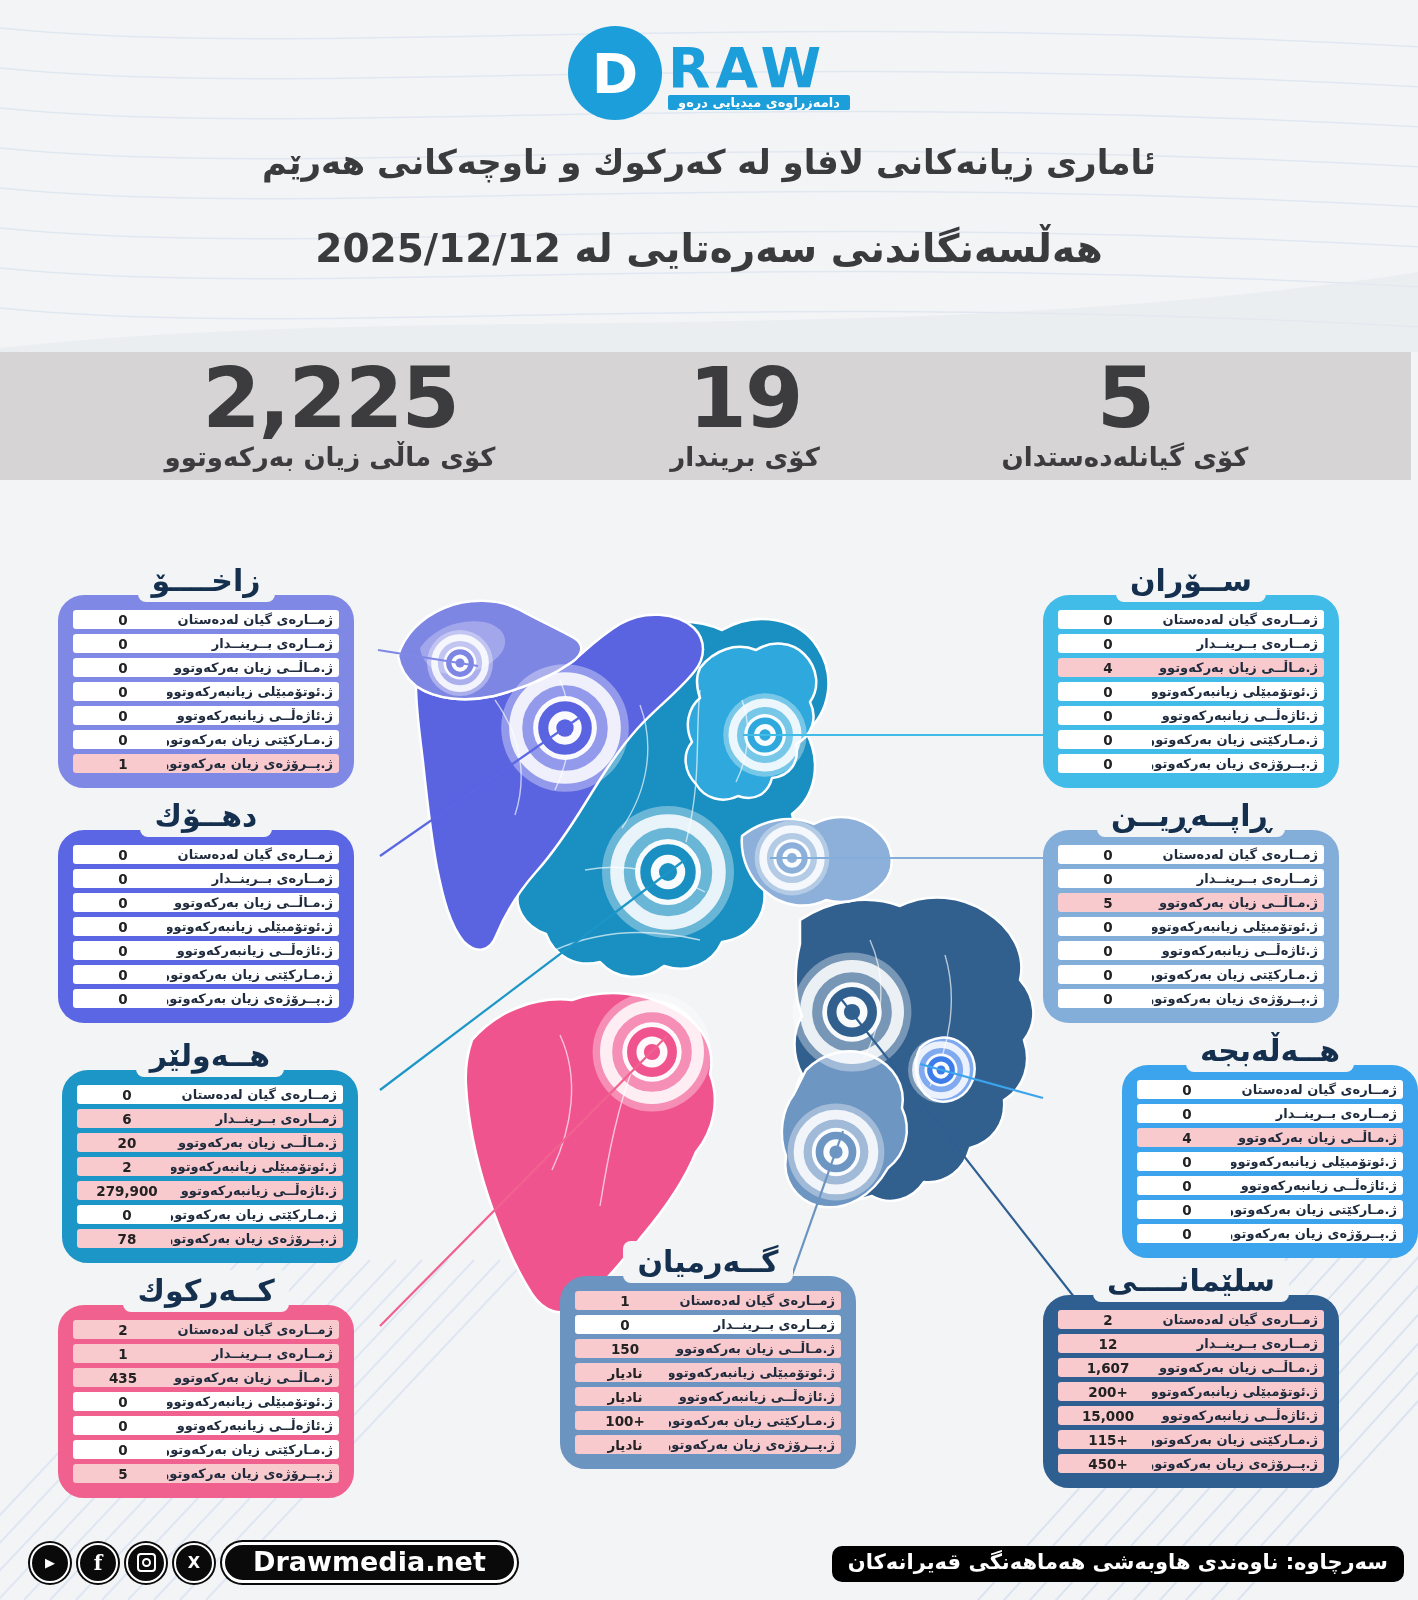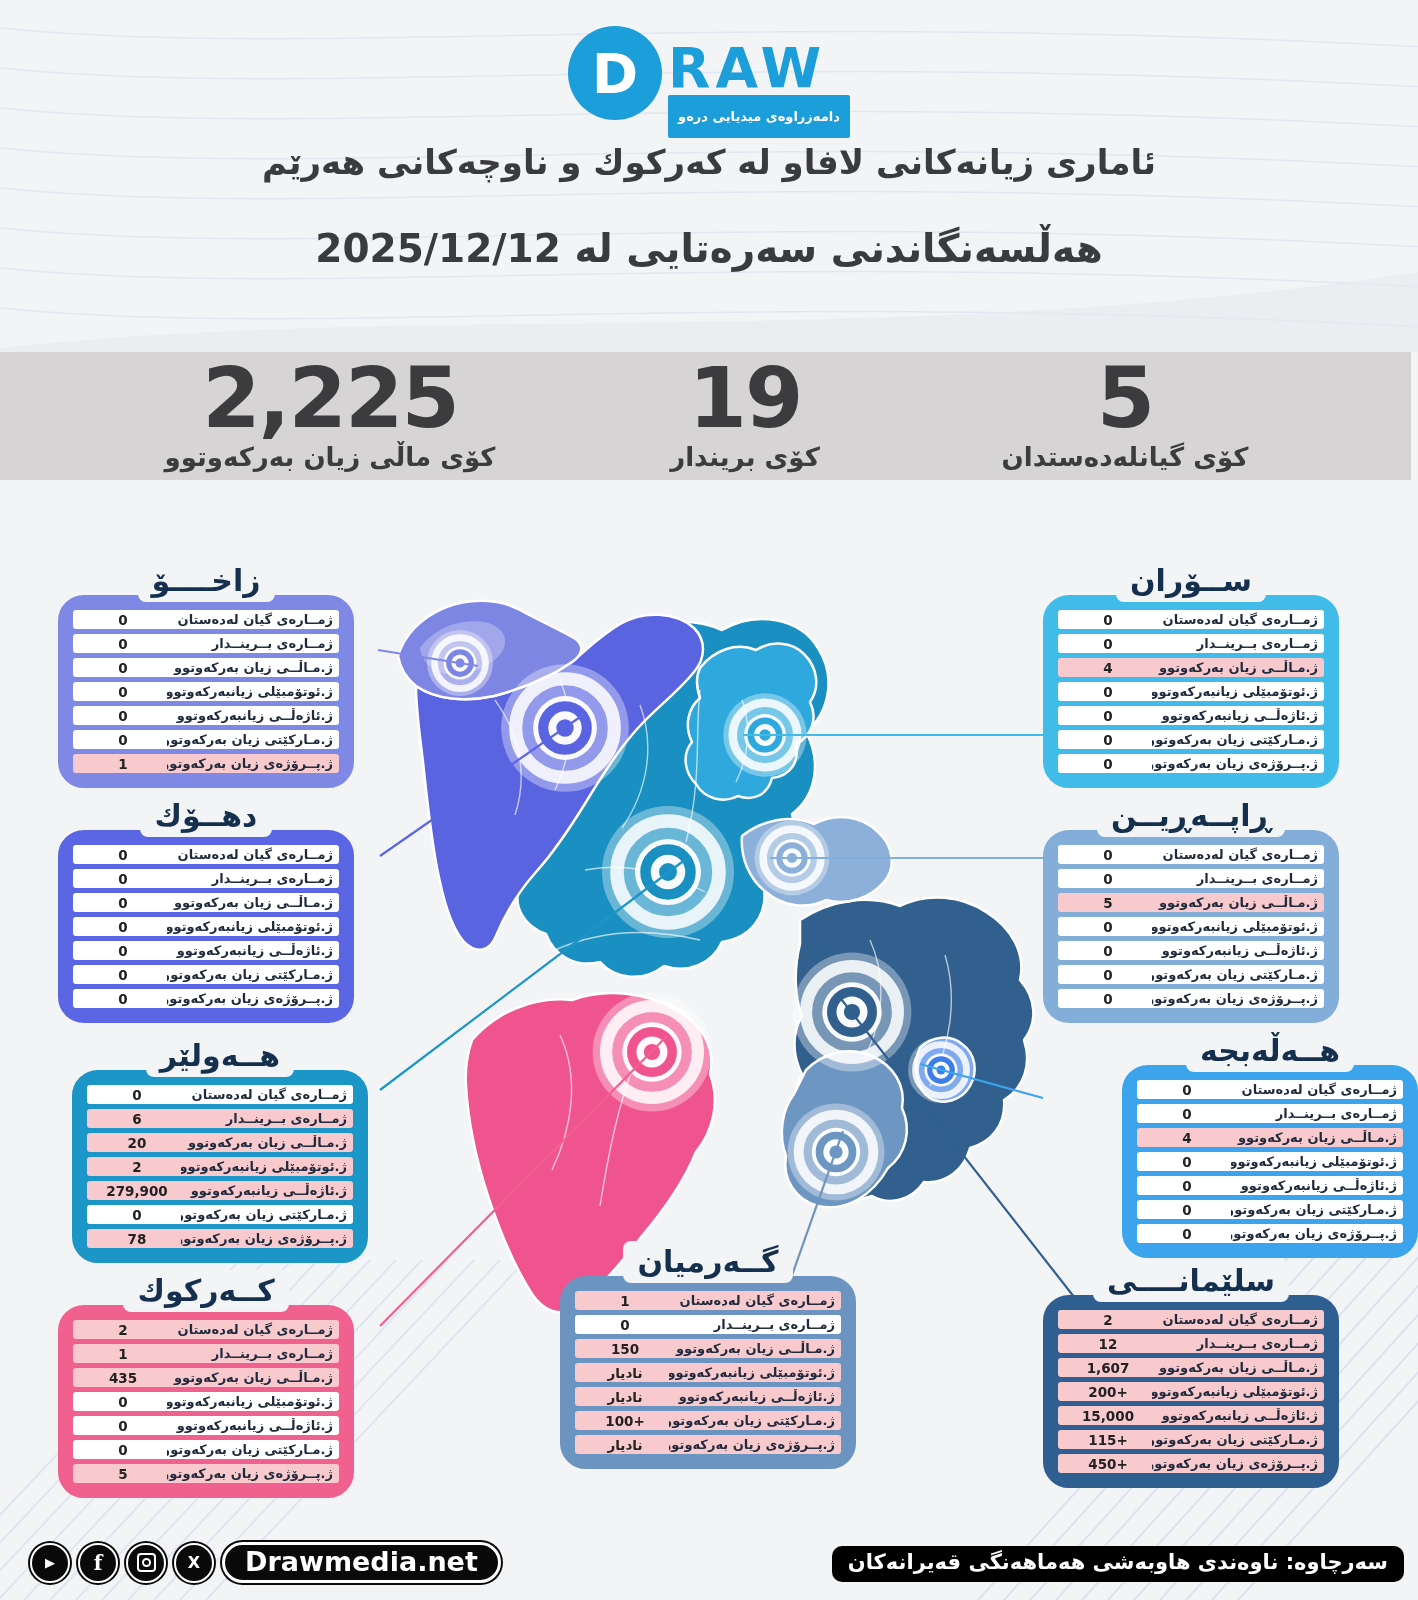--- a/index.html
+++ b/index.html
@@ -10,21 +10,21 @@
 
   
   .logo-wrap{position:absolute;top:26px;left:0;right:0;display:flex;
              justify-content:center;align-items:flex-start;z-index:2;}
   .logo-circle{width:94px;height:94px;border-radius:50%;background:#1b9ed9;color:#fff;
                display:flex;align-items:center;justify-content:center;
                font-size:56px;font-weight:bold;}
   .logo-right{margin-left:6px;margin-top:16px;display:flex;flex-direction:column;}
   .logo-raw{font-size:55px;font-weight:bold;color:#1b9ed9;letter-spacing:5px;line-height:52px;}
   .logo-tagline{background:#1b9ed9;color:#fff;font-size:13px;font-weight:bold;
-                padding:14px 10px;margin-top:1px;text-align:center;direction:rtl;border-radius:2px;}
+                padding:0 10px;margin-top:1px;text-align:center;direction:rtl;border-radius:2px;}
   .main-title{position:absolute;top:142px;left:0;right:0;text-align:center;direction:rtl;
               font-size:34px;font-weight:bold;color:#3a3b3d;z-index:2;}
   .sub-title{position:absolute;top:226px;left:0;right:0;text-align:center;direction:rtl;
              font-size:39px;font-weight:bold;color:#3a3b3d;z-index:2;}
 
   
   .stats-band{position:absolute;top:352px;left:0;width:1411px;height:128px;
               background:#d7d4d5;z-index:1;}
   .stat{position:absolute;top:2px;text-align:center;direction:rtl;color:#3c3c3e;}
   .stat .num{font-size:84px;font-weight:bold;line-height:88px;letter-spacing:-2px;}
@@ -41,21 +41,21 @@
   .region-box{border:8px solid var(--accent);background:var(--accent);border-radius:26px;
               padding:7px;display:flex;flex-direction:column;gap:5px;direction:rtl;}
   .row{display:flex;align-items:center;background:#fff;border-radius:3px;height:19px;
        padding:0 6px;font-size:13px;font-weight:bold;color:#1f2b3d;}
   .row.hl{background:#f8c9cd;}
   .row .lab{flex:1;text-align:right;white-space:nowrap;overflow:hidden;}
   .row .val{width:88px;text-align:center;direction:ltr;font-size:13.5px;color:#222;
             white-space:nowrap;}
   .pos-zakho{left:58px;top:560px;}
   .pos-duhok{left:58px;top:795px;}
-  .pos-hewler{left:72px;top:1035px;}
+  .pos-hewler{left:62px;top:1035px;}
   .pos-kerkuk{left:58px;top:1270px;}
   .pos-germiyan{left:560px;top:1241px;}
   .pos-soran{left:1043px;top:560px;}
   .pos-raparin{left:1043px;top:795px;}
   .pos-helebce{left:1090px;top:1030px;padding-left:32px;}
   .pos-silemani{left:1043px;top:1260px;}
 
   
   .footer-left{position:absolute;left:30px;top:1542px;display:flex;align-items:center;
                gap:8px;z-index:3;}
@@ -63,21 +63,21 @@
                border:2px solid #fff;box-shadow:0 0 0 2px #0a0a0a;
                display:flex;align-items:center;justify-content:center;font-weight:bold;}
   .yt-glyph{font-size:13px;line-height:1;}
   .fb-glyph{font-size:20px;line-height:1;font-family:"DejaVu Serif",serif;}
   .x-glyph{font-size:16px;line-height:1;}
   .ig-glyph{width:15px;height:15px;border:2px solid #fff;border-radius:4px;
             position:relative;display:inline-block;}
   .ig-glyph::after{content:"";position:absolute;inset:0;margin:auto;width:5px;height:5px;
                    border:2px solid #fff;border-radius:50%;}
   .site-pill{background:#0a0a0a;color:#fff;border:3px solid #fff;box-shadow:0 0 0 2px #0a0a0a;
-             border-radius:26px;padding:1px 20px 3px;font-size:27px;font-weight:bold;}
+             border-radius:26px;padding:1px 28px 3px;font-size:27px;font-weight:bold;}
   .footer-right{position:absolute;right:14px;top:1546px;z-index:3;background:#000000;color:#fff;
                 border-radius:10px;padding:4px 16px 8px;font-size:21px;font-weight:bold;
                 direction:rtl;}
 </style>
 </head>
 <body>
 
 <div id="canvas">
 
   <svg id="bg-svg" width="1418" height="1600" viewBox="0 0 1418 1600">

